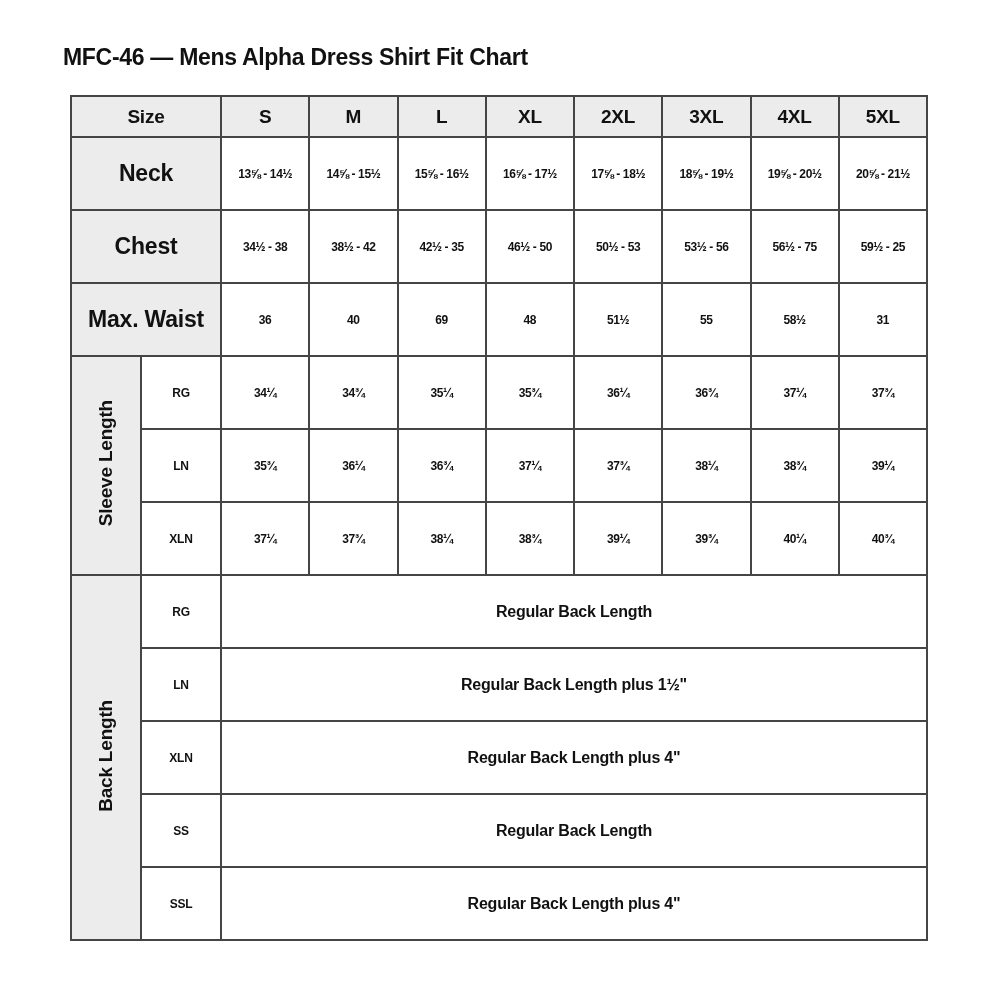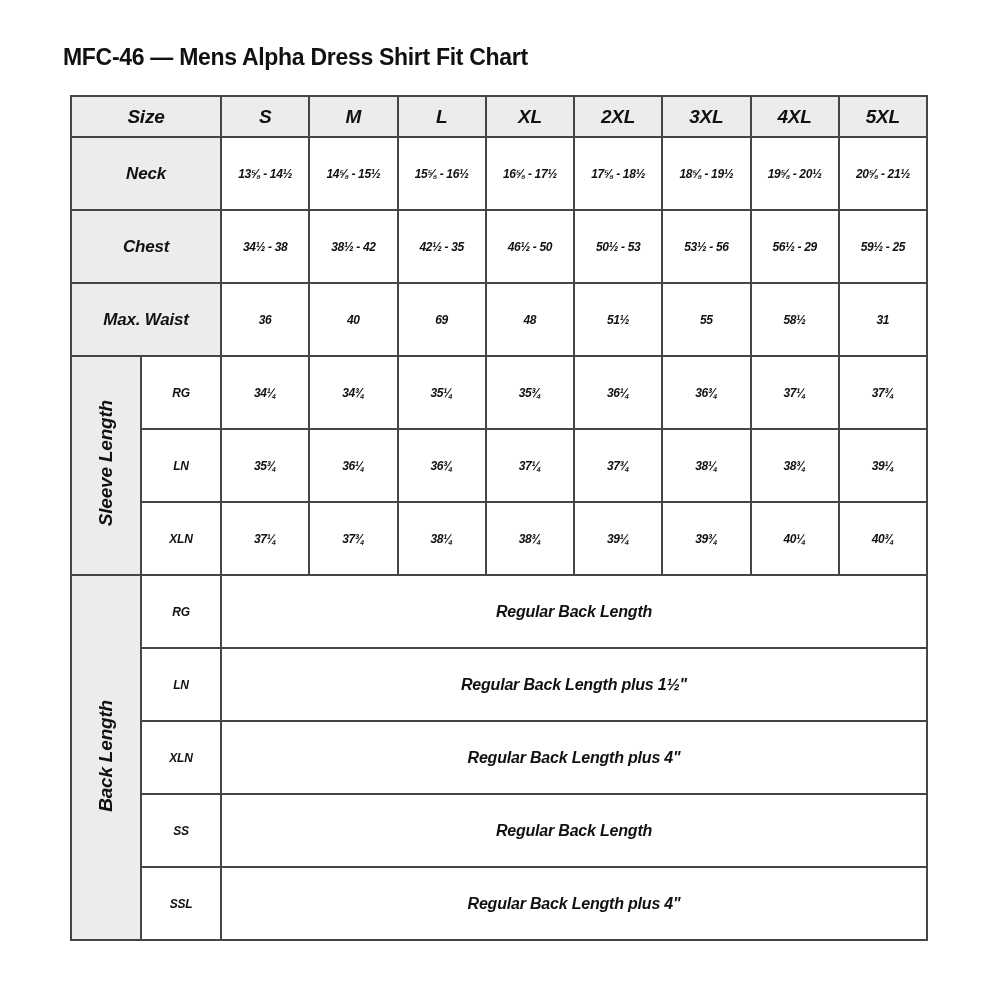--- a/index.html
+++ b/index.html
@@ -28,21 +28,20 @@
     letter-spacing: -0.3px;
     color: #111111;
   }
   table.fit-table {
     position: absolute;
     left: 70px;
     top: 95px;
     width: 858px;
     border-collapse: collapse;
     table-layout: fixed;
-    font-style: italic;
   }
   table.fit-table col.c-vlabel { width: 70px; }
   table.fit-table col.c-code   { width: 80px; }
   th, td {
     border: 2px solid #454545;
     text-align: center;
     vertical-align: middle;
     padding: 0;
     overflow: hidden;
   }
@@ -52,21 +51,21 @@
     background-color: #ececec;
     background-image: radial-gradient(#dcdcdc 0.6px, rgba(0,0,0,0) 0.7px);
     background-size: 4px 4px;
   }
   th.head {
     font-size: 19px;
     font-weight: 700;
     letter-spacing: -0.2px;
   }
   th.rowlabel {
-    font-size: 17px;
+    font-size: 23px;
     font-weight: 700;
     letter-spacing: -0.2px;
   }
   td.val {
     font-size: 12px;
     font-weight: 700;
     letter-spacing: -0.4px;
     font-family: "Liberation Sans", "DejaVu Sans", sans-serif;
   }
   td.code {
@@ -136,21 +135,21 @@
     </tr>
 
     <tr class="brow">
       <th colspan="2" class="gray rowlabel">Chest</th>
       <td class="val">34½ - 38</td>
       <td class="val">38½ - 42</td>
       <td class="val">42½ - 35</td>
       <td class="val">46½ - 50</td>
       <td class="val">50½ - 53</td>
       <td class="val">53½ - 56</td>
-      <td class="val">56½ - 29</td>
+      <td class="val">56½ - 75</td>
       <td class="val">59½ - 25</td>
     </tr>
 
     <tr class="brow">
       <th colspan="2" class="gray rowlabel">Max. Waist</th>
       <td class="val">36</td>
       <td class="val">40</td>
       <td class="val">69</td>
       <td class="val">48</td>
       <td class="val">51½</td>

